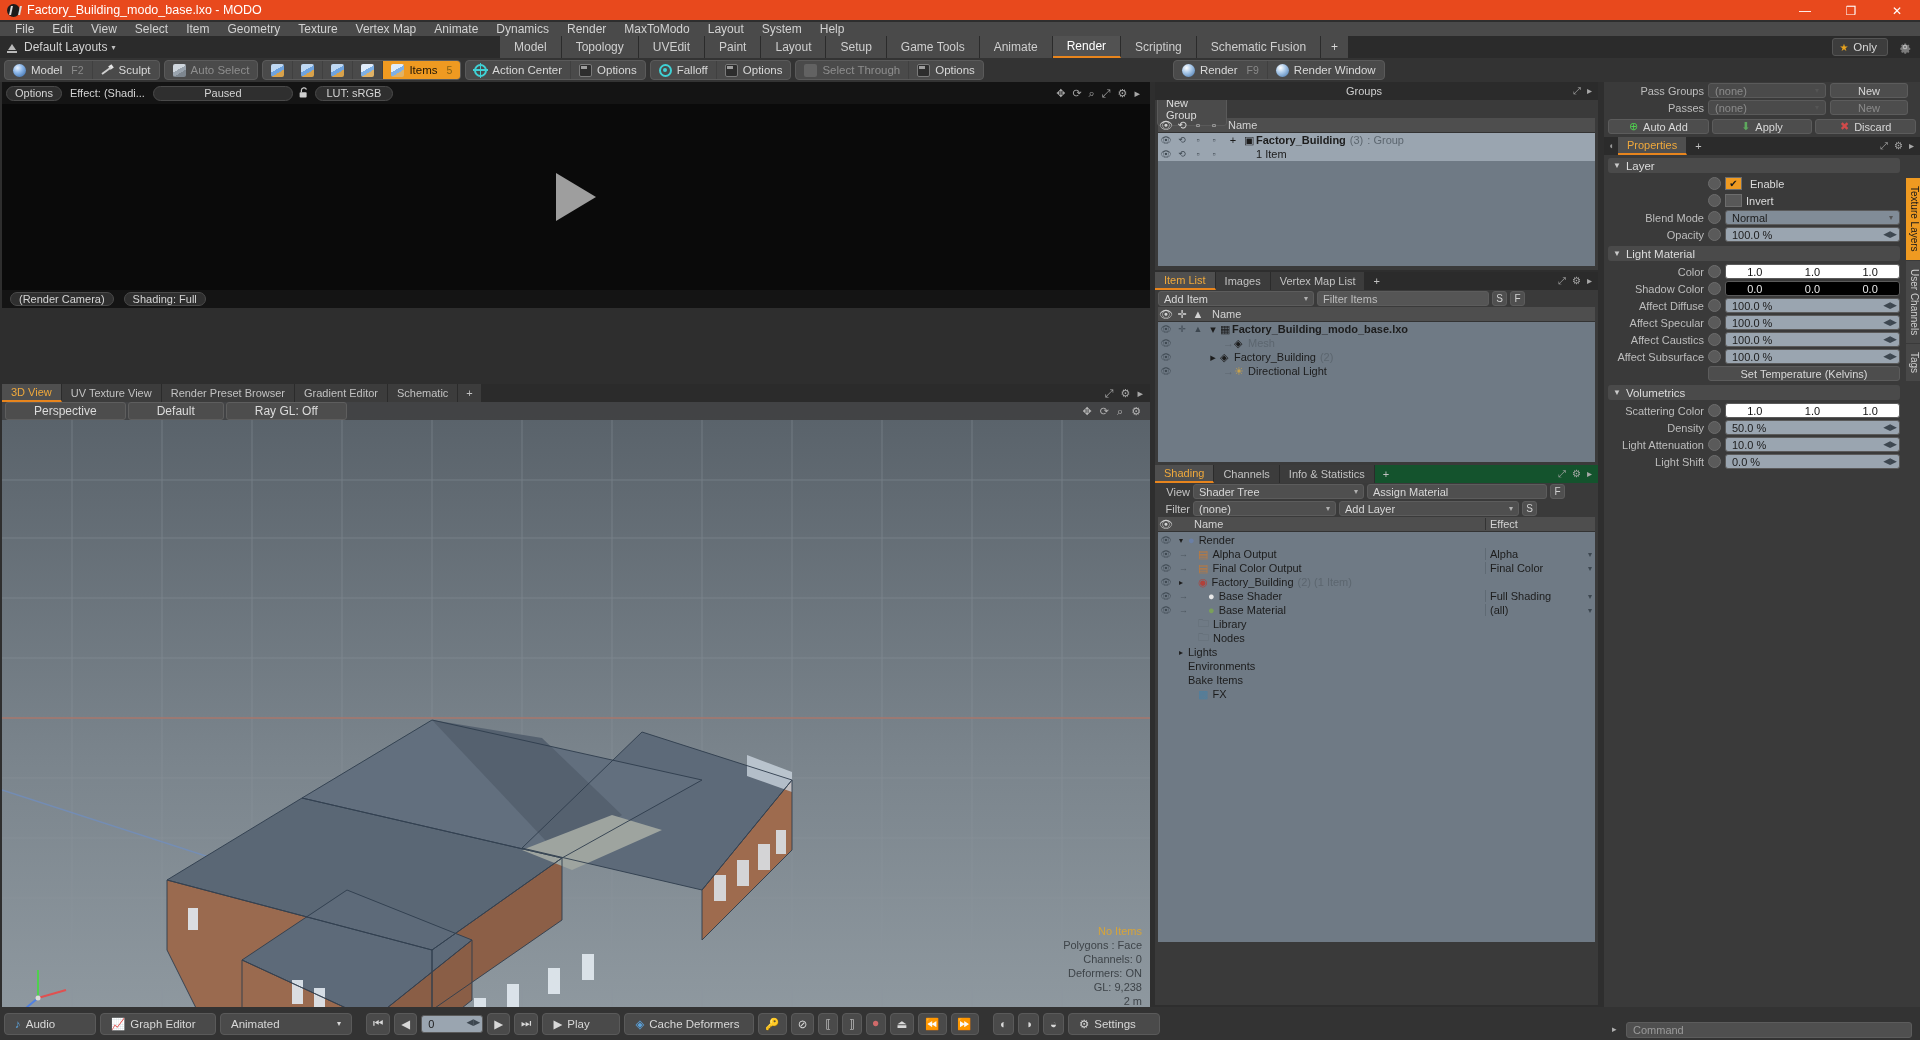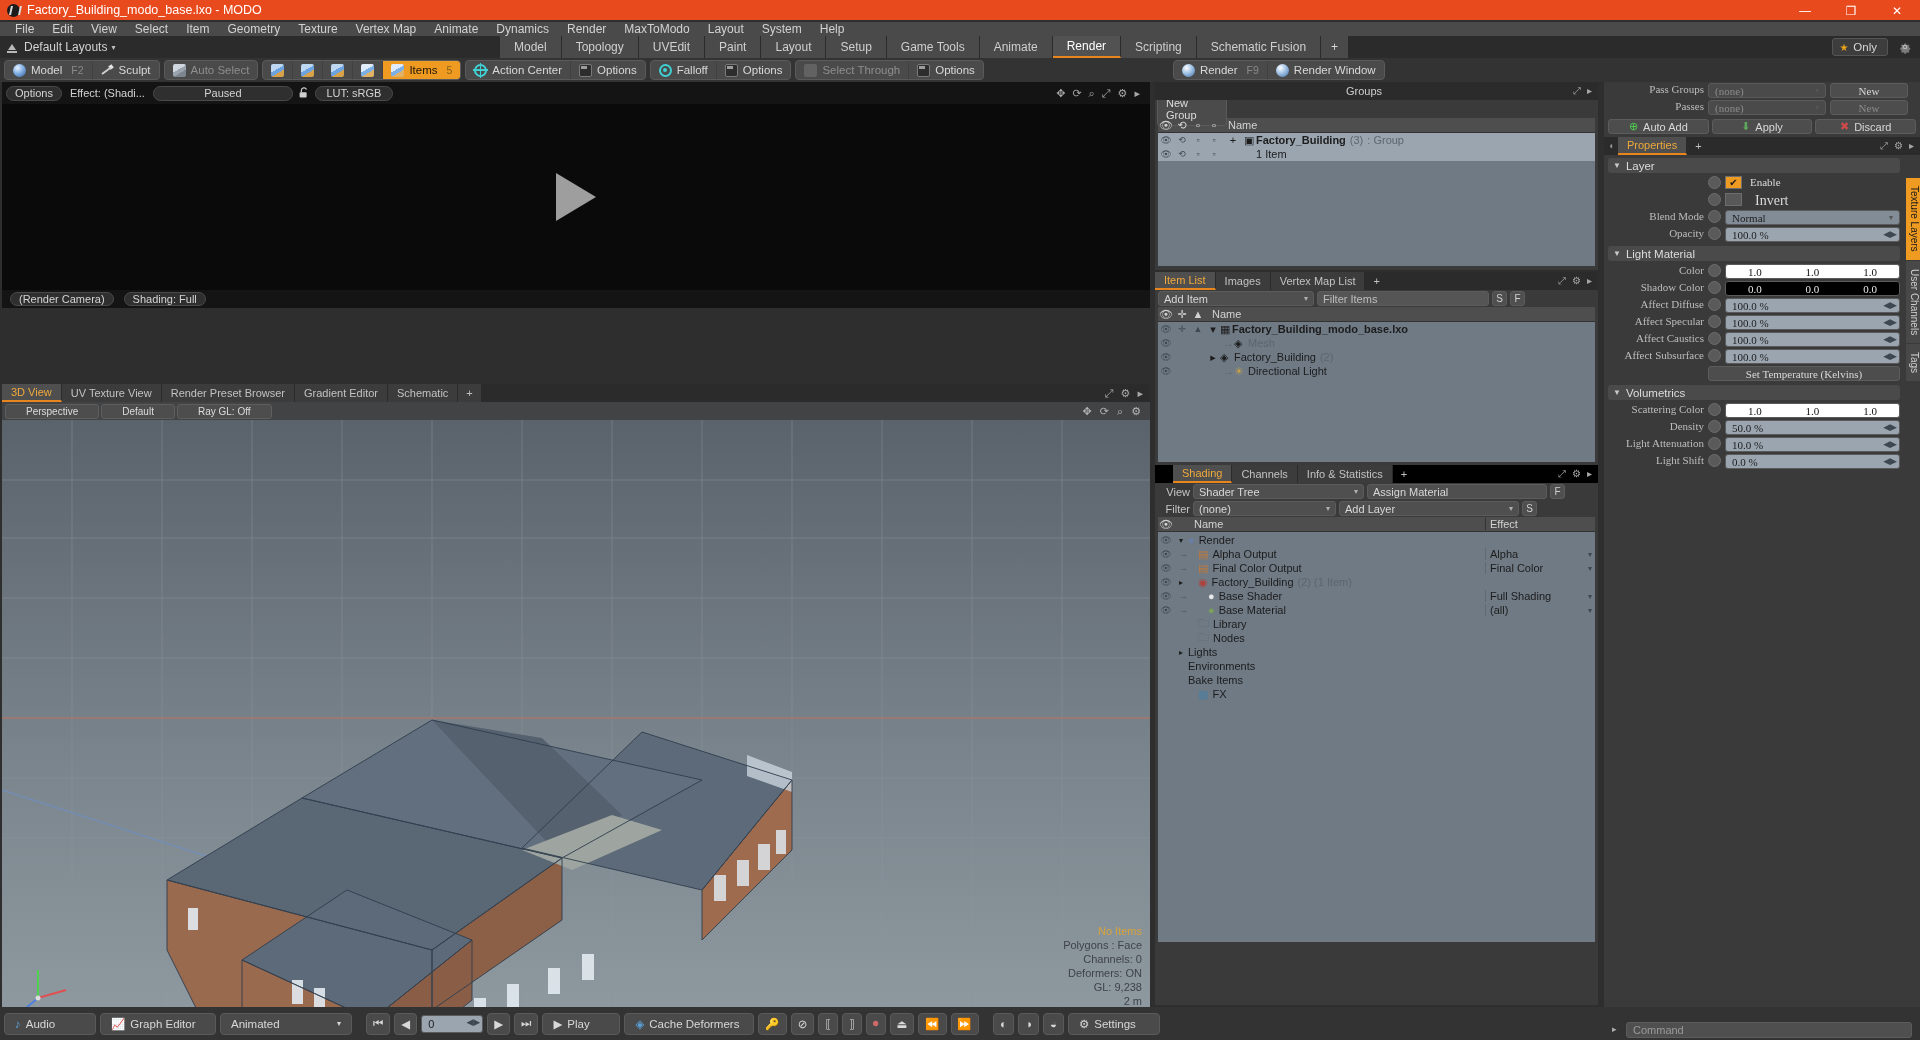--- a/index.html
+++ b/index.html
@@ -80,21 +80,21 @@
 
   
   .vpTabs { position:absolute; left:2px; top:302px; width:1148px; height:18px; background:#2b2b2b; display:flex; align-items:stretch; }
   .vpTab { padding:0 9px; display:flex; align-items:center; font-size:11px; color:#c2c2c2; background:#3c3c3c; border-right:1px solid #2b2b2b;}
   .vpTab.sel { background:#4f4f4f; color:#f0a93c; border-bottom:2px solid #e8851d;}
   .vpTab.plus { padding:0 8px;}
   .vpTabRight { margin-left:auto; display:flex; gap:7px; align-items:center; padding-right:7px; color:#a8a8a8; font-size:11px;}
 
   .viewport { position:absolute; left:2px; top:320px; width:1148px; height:630px; background:linear-gradient(#5d666d 0%, #78828a 55%, #8b939a 100%); overflow:hidden; }
   .vpHead { position:absolute; left:0; top:0; width:100%; height:18px; background:rgba(60,60,60,.82); display:flex; align-items:center; gap:2px; padding:0 3px;}
-  .vpHeadBtn { background:#4d4d4d; border:1px solid #5e5e5e; border-radius:3px; padding:1px 20px; font-size:10px; color:#dcdcdc;}
+  .vpHeadBtn { background:#4d4d4d; border:1px solid #5e5e5e; border-radius:3px; padding:1px 28px; font-size:12px; color:#dcdcdc;}
   .vpHeadRight { margin-left:auto; display:flex; gap:8px; padding-right:6px; color:#b5b5b5; font-size:11px;}
   .grid { position:absolute; inset:18px 0 0 0; }
   .vpStats { position:absolute; right:8px; bottom:24px; text-align:right; font-size:11px; color:#3e4449; line-height:14px;}
   .vpStats .hi { color:#d6a43a; }
   .gizmo { position:absolute; left:22px; bottom:22px; width:52px; height:52px; }
 
   
   .ruler { position:absolute; left:2px; top:952px; width:1148px; height:20px; background:#4e4e4e; border-top:1px solid #3a3a3a;}
   .rtick { position:absolute; top:3px; font-size:9.5px; color:#cfcfcf;}
 
@@ -124,21 +124,21 @@
   .combo .car { margin-left:auto; font-size:8px; color:#b0b0b0;}
   .sqbtn { width:15px; height:15px; background:#4f4f4f; border:1px solid #5c5c5c; border-radius:3px; display:flex; align-items:center; justify-content:center; font-size:10px; color:#d0d0d0;}
 
   .shRow { height:14px; display:flex; align-items:center; font-size:11px; color:#1c1c1c; }
   .shName { flex:1; display:flex; align-items:center; gap:4px; }
   .shEff { width:110px; border-left:1px solid #5f6a74; padding-left:4px; position:relative; }
   .shEff .car { position:absolute; right:3px; top:2px; font-size:8px; color:#3d4750;}
 
   
   .right { position:absolute; left:1604px; top:82px; width:316px; height:925px; background:#3a3a3a; }
-  .pfieldRow { display:flex; height:17px; padding:1px 4px; gap:4px;font-family:Liberation Serif, serif;}
+  .pfieldRow { display:flex; align-items:center; height:17px; padding:1px 4px; gap:4px;}
   .pfieldRow .plbl { width:96px; text-align:right; font-size:11px; color:#bdbdbd; }
   .pval { flex:1; background:#9aa5b0; border:1px solid #5a5a5a; border-radius:3px; height:15px; display:flex; align-items:center; padding:0 6px; font-size:11px; color:#1c1c1c; position:relative;}
   .pval.dis { background:#4a4a4a; color:#8b8b8b; }
   .pval .car { margin-left:auto; font-size:8px; color:#555;}
   .spin { position:absolute; right:2px; top:1px; font-size:9px; color:#3d4750;}
   .pbtn { background:#4d4d4d; border:1px solid #5c5c5c; border-radius:3px; height:15px; display:flex; align-items:center; justify-content:center; font-size:11px; color:#d8d8d8; padding:0 8px;}
   .pbtn.dis { color:#8b8b8b; }
   .secHdr { height:15px; background:#4a4a4a; border-radius:3px; margin:3px 4px 2px 4px; display:flex; align-items:center; padding:0 5px; font-size:11.5px; color:#dcdcdc; gap:5px;}
   .tri { font-size:8px; color:#cacaca;}
   .knob { width:13px; height:13px; border-radius:50%; background:#5a5a5a; border:1px solid #6d6d6d; flex:0 0 13px;}
@@ -598,21 +598,21 @@
           <span class="gut"></span>
             <span class="gut"></span>
           <span style="width:28px;text-align:right;color:#5c666f;">→</span>
           <span style="width:14px;color:#c9a24a">☀</span>
           <span>Directional Light</span>
         </div>
       </div>
     </div>
 
     <div class="dock" style="left:1155px; top:383px; width:443px; height:540px;">
-      <div class="dockHdr" style="background:#000000;padding-left:18px;">
+      <div class="dockHdr" style="background:#14532d;">
         <div class="dockTab sel">Shading</div>
         <div class="dockTab">Channels</div>
         <div class="dockTab">Info &amp; Statistics</div>
         <div class="dockTab plus">+</div>
         <span class="rico" style="margin-left:auto">
           <span>⤢</span>
           <span>⚙</span>
           <span>▸</span>
         </span>
       </div>
@@ -826,21 +826,21 @@
         <span class="plbl"></span>
         <span class="knob"></span>
         <span class="chk">✔</span>
         <span style="font-size:11px;color:#dcdcdc;margin-left:4px;">Enable</span>
       </div>
 
       <div class="pfieldRow">
         <span class="plbl"></span>
         <span class="knob"></span>
         <span class="chk off"></span>
-        <span style="font-size:14px;color:#dcdcdc;margin-left:9px;">Invert</span>
+        <span style="font-size:11px;color:#dcdcdc;margin-left:0;">Invert</span>
       </div>
 
       <div class="pfieldRow">
         <span class="plbl">Blend Mode</span>
         <span class="knob"></span>
         <div class="pval" style="background:#818c97;">
           <span>Normal</span>
           <span class="car">▾</span>
         </div>
       </div>

